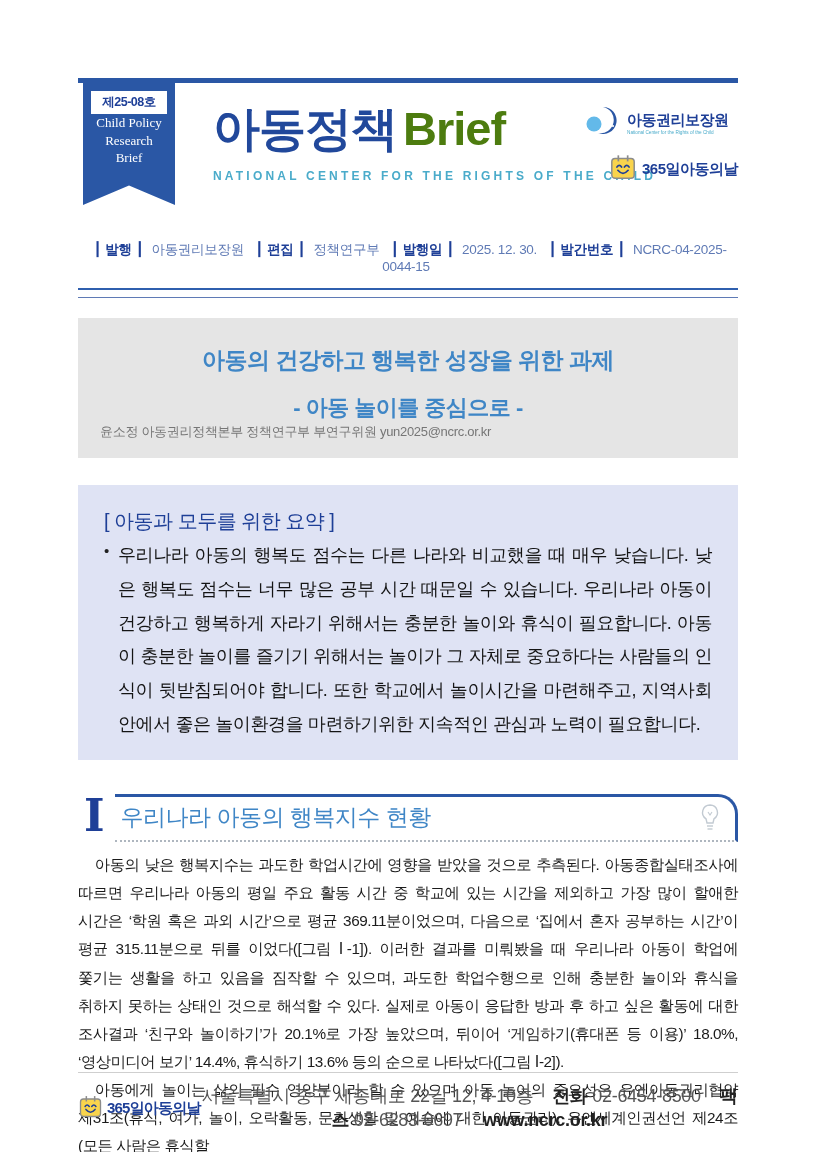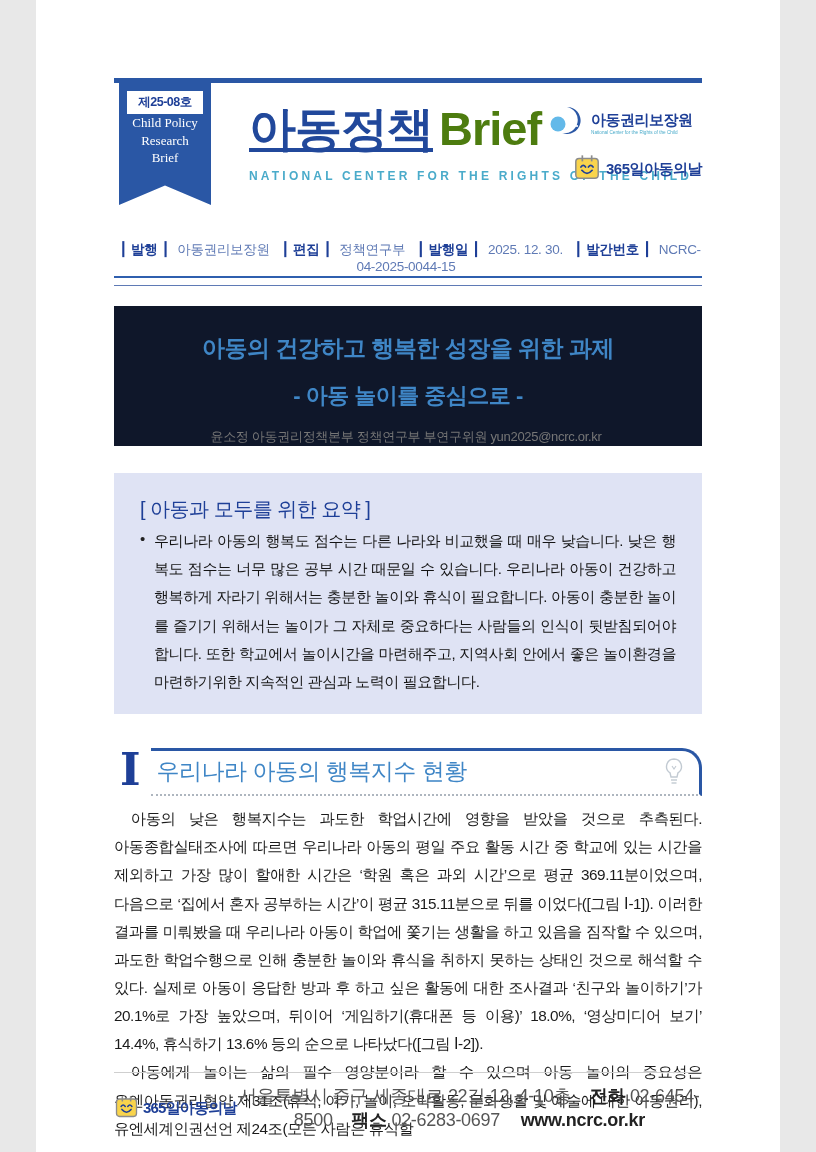--- a/index.html
+++ b/index.html
@@ -1,19 +1,19 @@
 <!DOCTYPE html>
 <html><head>
 <meta charset="utf-8">
 <style>
   * { margin:0; padding:0; box-sizing:border-box; }
   html,body { background:#e8e8e8; }
   body { font-family:"Liberation Sans","DejaVu Sans",sans-serif; }
   .page {
-    position:relative; width:744px; height:1152px; margin:0 auto;
+    position:relative; width:816px; height:1152px; margin:0 auto;
     background:#ffffff; overflow:hidden; padding:0 78px;
   }
 
   
   .top-bar { margin-top:78px; height:5px; background:#2a57a5; }
   .header { position:relative; height:152px; }
   .ribbon {
     position:absolute; left:5px; top:0; width:92px; height:122px;
     background:#2a57a5; color:#fff;
     clip-path:polygon(0 0,100% 0,100% 100%,50% 84%,0 100%);
@@ -22,58 +22,58 @@
   .issue-badge {
     margin:8px auto 0; width:76px; background:#ffffff; color:#1e3f97;
     font-weight:bold; font-size:12.5px; padding:3px 0; letter-spacing:-0.5px;
   }
   .dept {
     font-family:"Liberation Serif","DejaVu Serif",serif;
     font-size:13px; line-height:1.35; color:#ffffff;
   }
   .masthead { position:absolute; left:135px; top:20px; }
   .masthead-title { font-size:47px; font-weight:800; letter-spacing:-1px; line-height:1.1; }
-  .t-ko { color:#21489b;text-decoration:underline; }
+  .t-ko { color:#21489b; }
   .t-en { color:#4d7c0f; margin-left:6px; }
   .masthead-sub {
     margin-top:14px; font-size:12px; letter-spacing:3.2px; color:#4aabca; font-weight:bold;
   }
   .logos { position:absolute; right:0; top:22px; width:160px; }
   .logo-row { display:flex; align-items:center; justify-content:flex-end; margin-bottom:12px; }
   .logo-ncrc-text { margin-left:5px; text-align:left; }
   .logo-ncrc-name { font-size:15px; font-weight:800; color:#1e3f97; letter-spacing:-0.5px; }
   .logo-ncrc-tag { font-size:6px; color:#4aabca; white-space:nowrap; transform:scale(.78); transform-origin:left top; }
   .logo-365 { display:flex; align-items:center; justify-content:flex-end; }
   .logo-365-text { margin-left:5px; font-size:15px; font-weight:800; color:#1e3f97; letter-spacing:-0.5px; }
 
   
   .pub-bar {
     margin-top:6px; text-align:center; font-size:13.5px; letter-spacing:-0.3px;
-    padding-bottom:2px; border-bottom:2px solid #2f5fae; color:#6b82b9;
+    padding-bottom:14px; border-bottom:2px solid #2f5fae; color:#6b82b9;
   }
   .pub-label { color:#1e3f97; font-weight:bold; }
   .pub-sep { color:#1e3f97; font-weight:bold; padding:0 4px; }
   .pub-value { color:#5f7ab5; padding:0 4px; }
   .pub-bar2 { margin-top:7px; border-top:1px solid #5f7ab5; height:0; }
 
   
   .title-box {
-    margin-top:20px; background:#0f172a; padding:27px 22px 16px; height:140px;
+    margin-top:20px; background:#e5e5e5; padding:27px 22px 16px; height:140px;
   }
   .doc-title { text-align:center; color:#3f86c6; font-size:23px; font-weight:800; letter-spacing:-0.5px; }
   .doc-subtitle { text-align:center; color:#3f86c6; font-size:22px; font-weight:700; margin-top:17px; letter-spacing:-0.5px; }
-  .doc-author { text-align:center; color:#767676; font-size:13px; margin-top:17px; padding-right:4px; letter-spacing:-0.3px; }
+  .doc-author { text-align:left; color:#767676; font-size:13px; padding-right:4px; letter-spacing:-0.3px; }
 
   
   .summary-box { margin-top:27px; background:#dfe3f4; padding:23px 26px 18px; min-height:188px; }
   .summary-heading { color:#1e3f97; font-size:20px; font-weight:400; letter-spacing:-0.5px; margin-bottom:4px; }
   .summary-item { display:flex; }
   .summary-bullet { width:14px; color:#222; font-size:15px; padding-top:3px; }
   .summary-text {
-    flex:1; font-size:15px; line-height:1.88; color:#141414;
+    flex:1; font-size:18px; line-height:1.88; color:#141414;
     text-align:justify; letter-spacing:-0.4px;
   }
 
   
   .section-head { margin-top:34px; display:flex; align-items:stretch; position:relative; }
   .section-numeral {
     font-family:"Liberation Serif","DejaVu Serif",serif; font-weight:bold;
     color:#1e3f97; font-size:44px; line-height:0.95; padding:2px 10px 0 6px;
   }
   .section-box {

